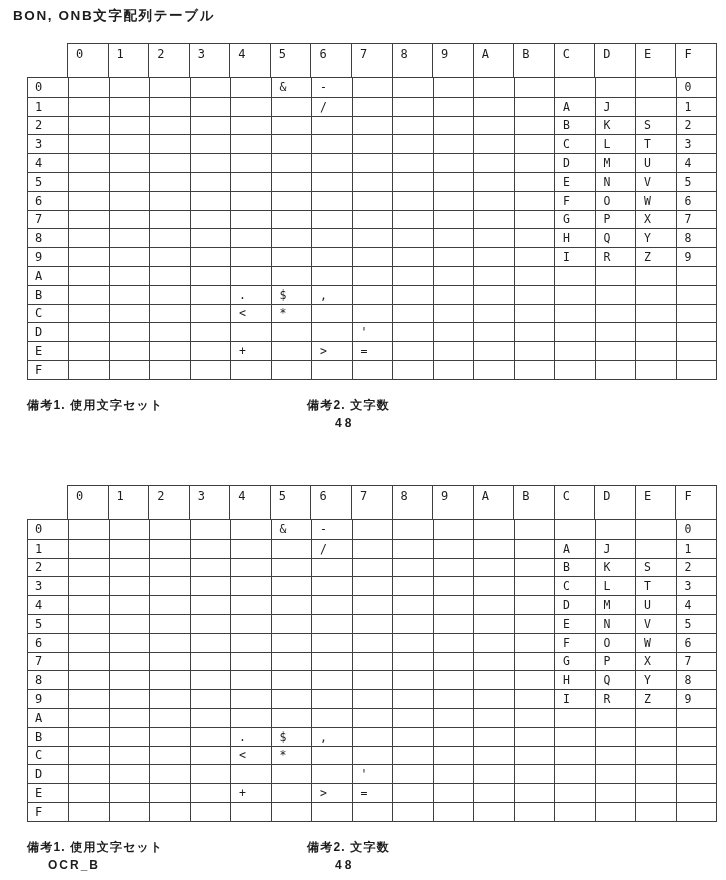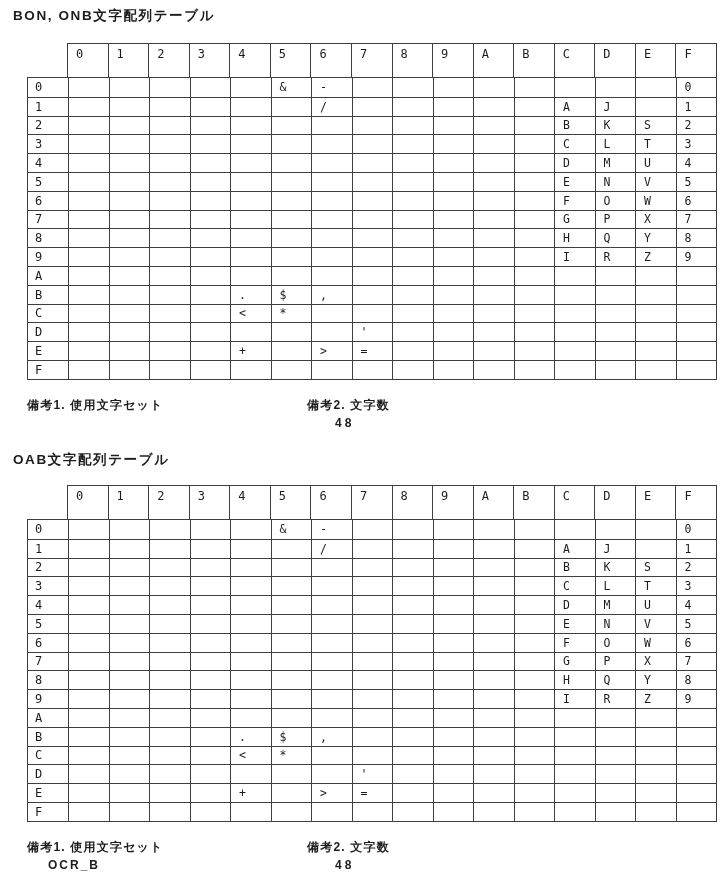--- a/index.html
+++ b/index.html
@@ -418,21 +418,20 @@
   <div class="notes notes-1">
     <div class="note note-charset">
       <div class="note-label">備考1. 使用文字セット</div>
     </div>
     <div class="note note-count">
       <div class="note-label">備考2. 文字数</div>
       <div class="note-value">48</div>
     </div>
   </div>
 
-  <div class="tbl-title title-2">OAB文字配列テーブル</div>
 
   <div class="code-table ct-2">
       <div class="hdr-row">
         <div class="hcell">0</div>
         <div class="hcell">1</div>
         <div class="hcell">2</div>
         <div class="hcell">3</div>
         <div class="hcell">4</div>
         <div class="hcell">5</div>
         <div class="hcell">6</div>

